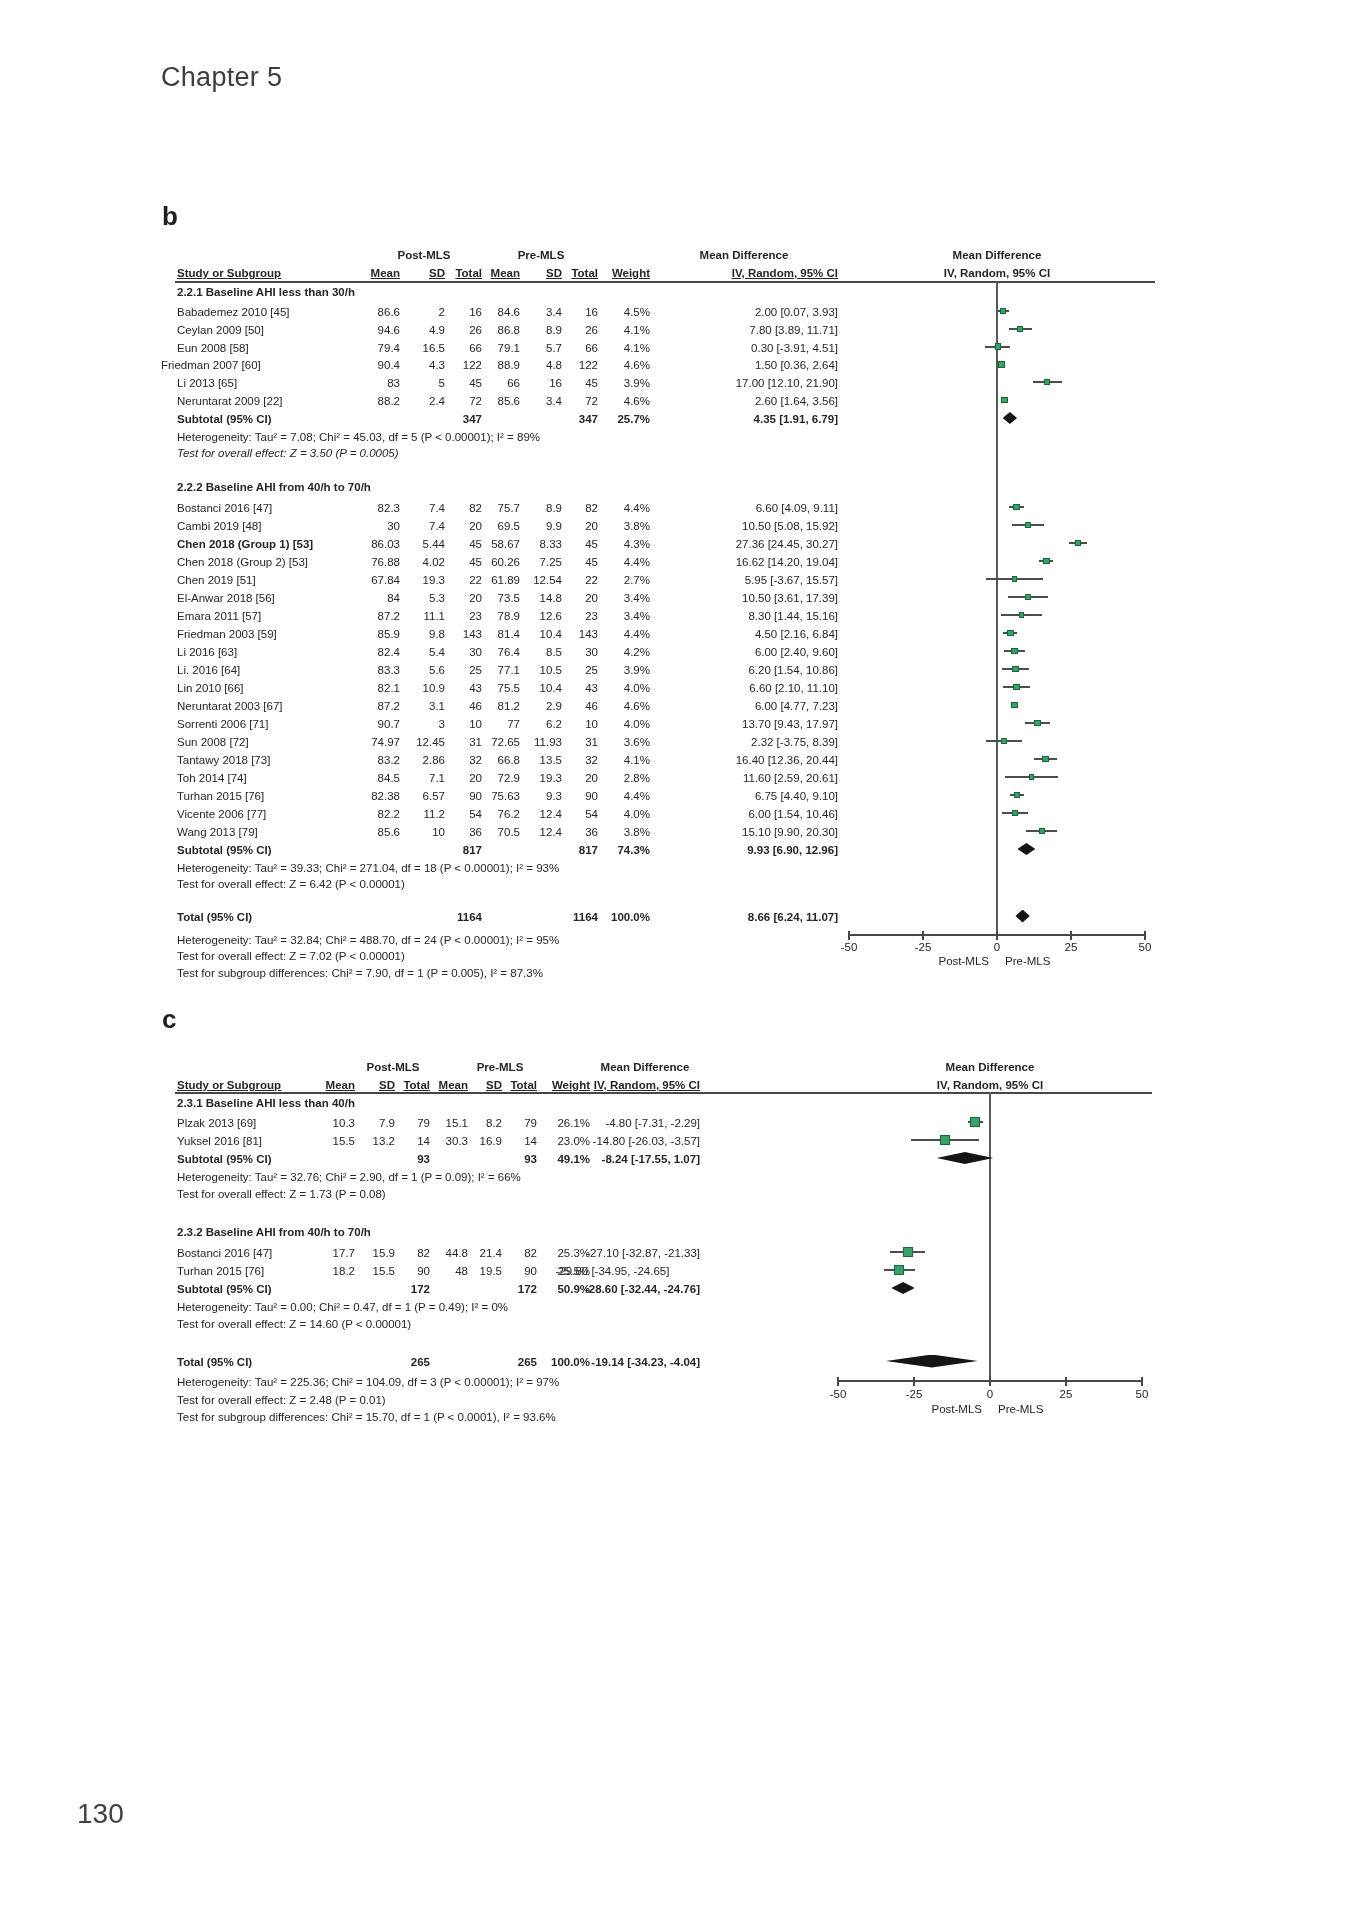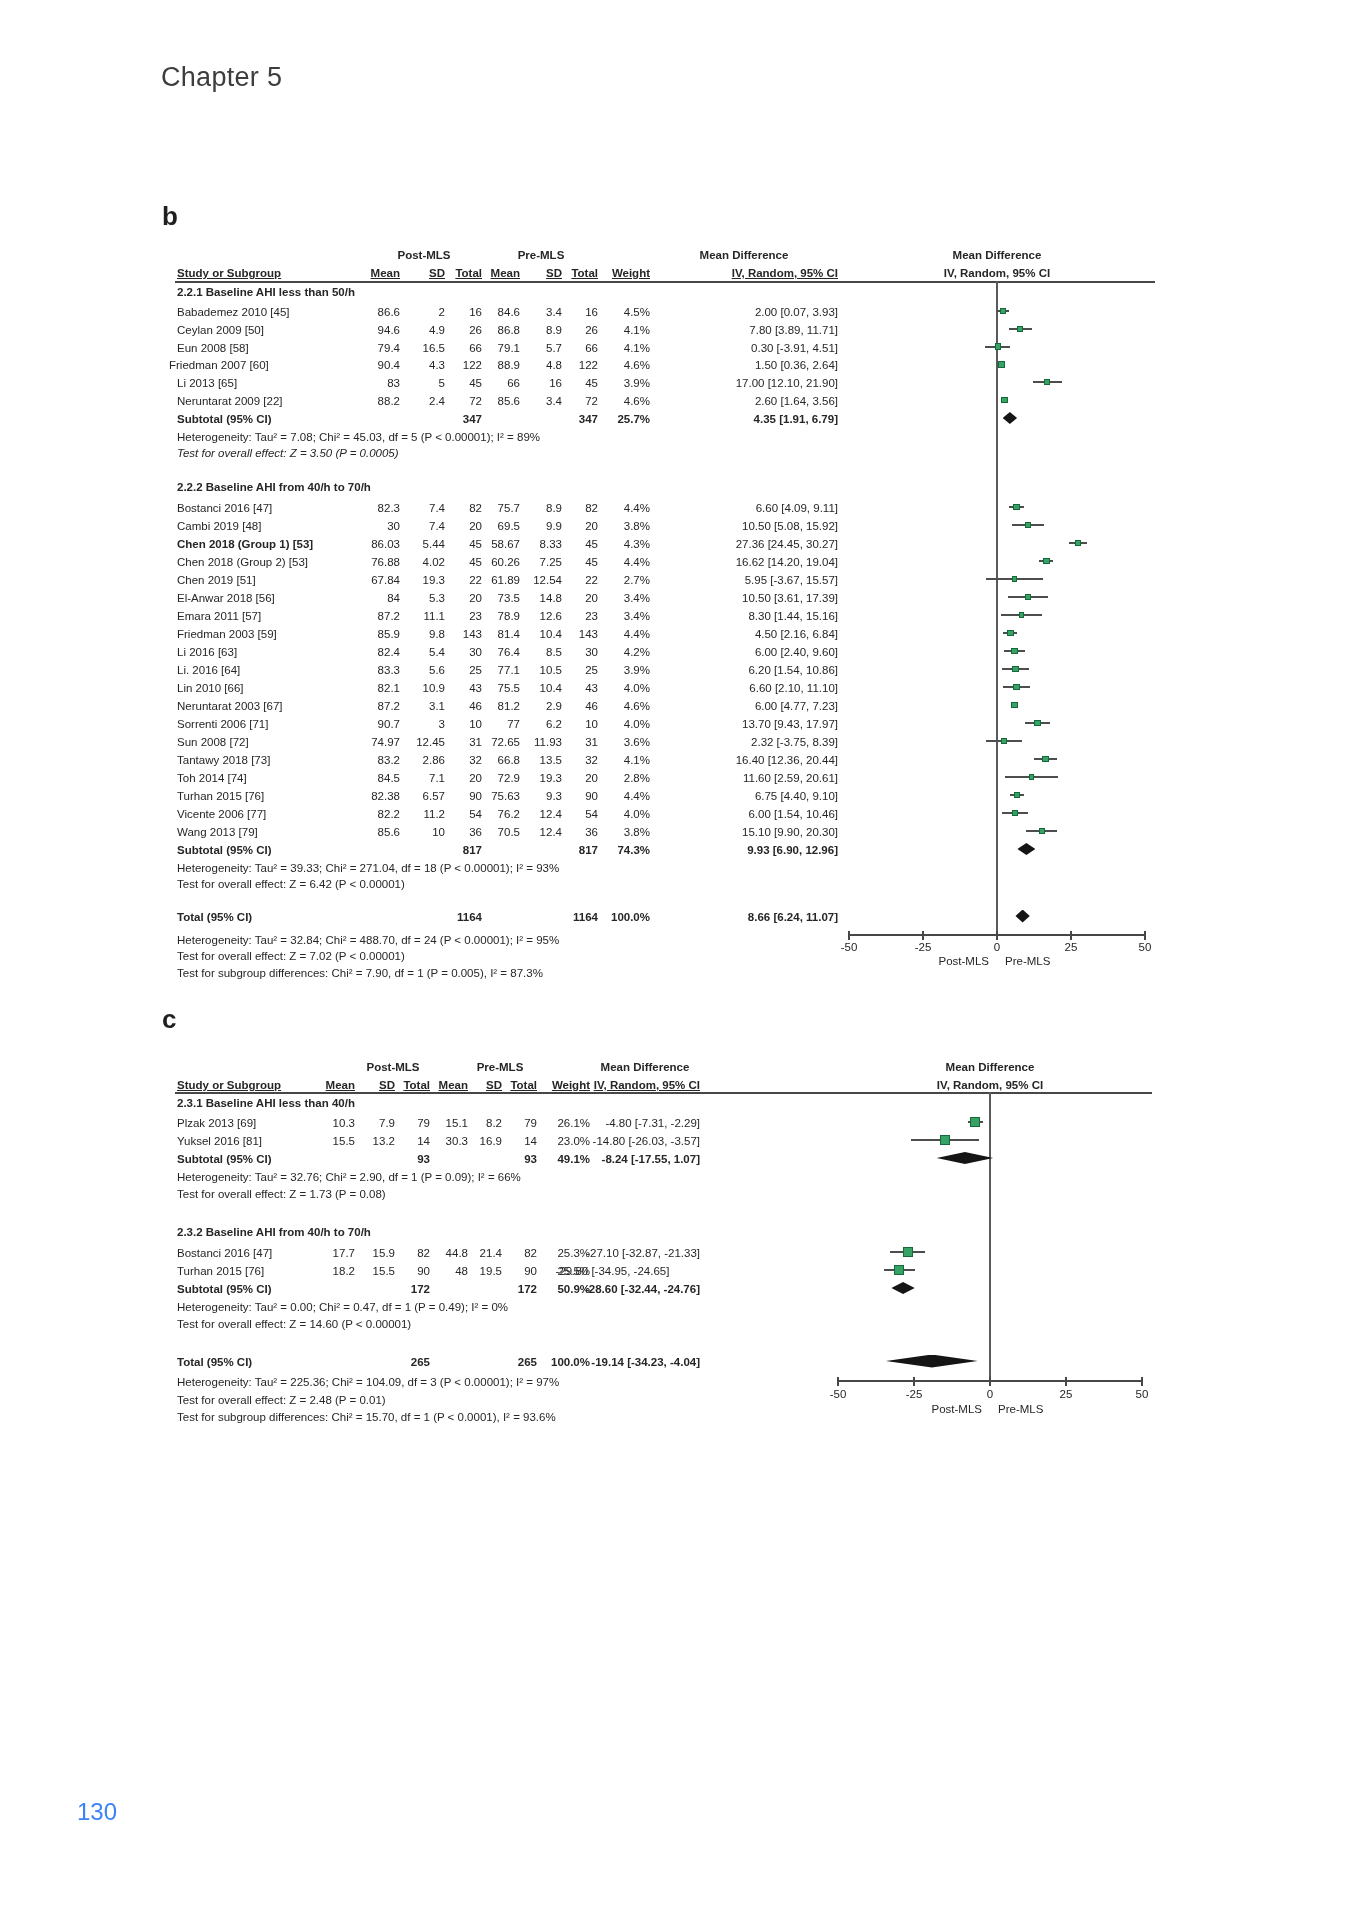--- a/index.html
+++ b/index.html
@@ -1,19 +1,19 @@
 <!DOCTYPE html>
 <html><head>
 <meta charset="utf-8">
 <style>
   html,body{margin:0;padding:0;background:#e8e8e8;}
   .page{position:relative;width:1358px;height:1920px;background:#ffffff;overflow:hidden;
         font-family:"Liberation Sans", sans-serif;color:#262626;}
   .chapter{position:absolute;left:161px;top:62px;font-size:27px;letter-spacing:.3px;color:#3d3d3d;}
-  .pageno{position:absolute;left:77px;top:1798px;font-size:24px;color:#3b82f6;}
+  .pageno{position:absolute;left:77px;top:1798px;font-size:28px;color:#404040;}
   .plabel{position:absolute;font-size:26px;font-weight:bold;color:#1f1f1f;}
   .t{position:absolute;font-size:11.5px;line-height:14px;height:14px;white-space:nowrap;color:#262626;}
   .r{text-align:right}.c{text-align:center}.b{font-weight:bold}.u{text-decoration:underline}
   .rule{position:absolute;height:2px;background:#474747;}
   .vline{position:absolute;width:2px;background:#5a5a5a;}
   .axis{position:absolute;height:2px;background:#474747;}
   .tick{position:absolute;width:2px;background:#474747;}
   .ciline{position:absolute;height:2px;background:#4d4d4d;}
   .mk{position:absolute;background:#36a266;border:1px solid #156a3a;box-sizing:border-box;}
   .dia{position:absolute;background:#151515;clip-path:polygon(50% 0,100% 50%,50% 100%,0 50%);}
@@ -35,21 +35,21 @@
       <div class="t r b u" style="left: 415px; top: 266px; width: 30px;">SD</div>
       <div class="t r b u" style="left: 442px; top: 266px; width: 40px;">Total</div>
       <div class="t r b u" style="left: 470px; top: 266px; width: 50px;">Mean</div>
       <div class="t r b u" style="left: 532px; top: 266px; width: 30px;">SD</div>
       <div class="t r b u" style="left: 558px; top: 266px; width: 40px;">Total</div>
       <div class="t r b u" style="left: 595px; top: 266px; width: 55px;">Weight</div>
       <div class="t r b u" style="left: 708px; top: 266px; width: 130px;">IV, Random, 95% CI</div>
       <div class="t c b" style="left: 912px; top: 266px; width: 170px;">IV, Random, 95% CI</div>
       <div class="rule" style="left: 175px; top: 281px; width: 980px;"></div>
       <div class="vline" style="left: 996px; top: 281px; height: 653px;"></div>
-      <div class="t b" style="left: 177px; top: 285px; width: 420px;">2.2.1 Baseline AHI less than 50/h</div>
+      <div class="t b" style="left: 177px; top: 285px; width: 420px;">2.2.1 Baseline AHI less than 30/h</div>
       <div class="t " style="left: 177px; top: 305px; width: 210px;">Babademez 2010 [45]</div>
       <div class="t r " style="left: 345px; top: 305px; width: 55px;">86.6</div>
       <div class="t r " style="left: 395px; top: 305px; width: 50px;">2</div>
       <div class="t r " style="left: 440px; top: 305px; width: 42px;">16</div>
       <div class="t r " style="left: 465px; top: 305px; width: 55px;">84.6</div>
       <div class="t r " style="left: 512px; top: 305px; width: 50px;">3.4</div>
       <div class="t r " style="left: 556px; top: 305px; width: 42px;">16</div>
       <div class="t r " style="left: 598px; top: 305px; width: 52px;">4.5%</div>
       <div class="t r " style="left: 663px; top: 305px; width: 175px;">2.00 [0.07, 3.93]</div>
       <div class="ciline" style="left: 997.207px; top: 310px; width: 11.4256px;"></div>
@@ -69,21 +69,21 @@
       <div class="t r " style="left: 345px; top: 340.6px; width: 55px;">79.4</div>
       <div class="t r " style="left: 395px; top: 340.6px; width: 50px;">16.5</div>
       <div class="t r " style="left: 440px; top: 340.6px; width: 42px;">66</div>
       <div class="t r " style="left: 465px; top: 340.6px; width: 55px;">79.1</div>
       <div class="t r " style="left: 512px; top: 340.6px; width: 50px;">5.7</div>
       <div class="t r " style="left: 556px; top: 340.6px; width: 42px;">66</div>
       <div class="t r " style="left: 598px; top: 340.6px; width: 52px;">4.1%</div>
       <div class="t r " style="left: 663px; top: 340.6px; width: 175px;">0.30 [-3.91, 4.51]</div>
       <div class="ciline" style="left: 985.426px; top: 345.6px; width: 24.9232px;"></div>
       <div class="mk" style="left: 994.645px; top: 343.358px; width: 6.485px; height: 6.485px;"></div>
-      <div class="t " style="left: 169px; top: 358.4px; width: 210px;">Friedman 2007 [60]</div>
+      <div class="t " style="left: 161px; top: 358.4px; width: 210px;">Friedman 2007 [60]</div>
       <div class="t r " style="left: 345px; top: 358.4px; width: 55px;">90.4</div>
       <div class="t r " style="left: 395px; top: 358.4px; width: 50px;">4.3</div>
       <div class="t r " style="left: 440px; top: 358.4px; width: 42px;">122</div>
       <div class="t r " style="left: 465px; top: 358.4px; width: 55px;">88.9</div>
       <div class="t r " style="left: 512px; top: 358.4px; width: 50px;">4.8</div>
       <div class="t r " style="left: 556px; top: 358.4px; width: 42px;">122</div>
       <div class="t r " style="left: 598px; top: 358.4px; width: 52px;">4.6%</div>
       <div class="t r " style="left: 663px; top: 358.4px; width: 175px;">1.50 [0.36, 2.64]</div>
       <div class="ciline" style="left: 998.066px; top: 363.4px; width: 6.7488px;"></div>
       <div class="mk" style="left: 997.985px; top: 360.945px; width: 6.91px; height: 6.91px;"></div>

